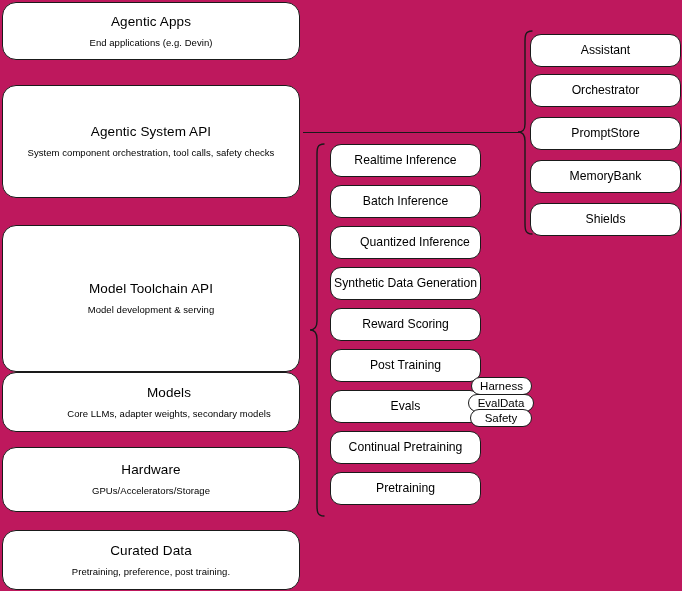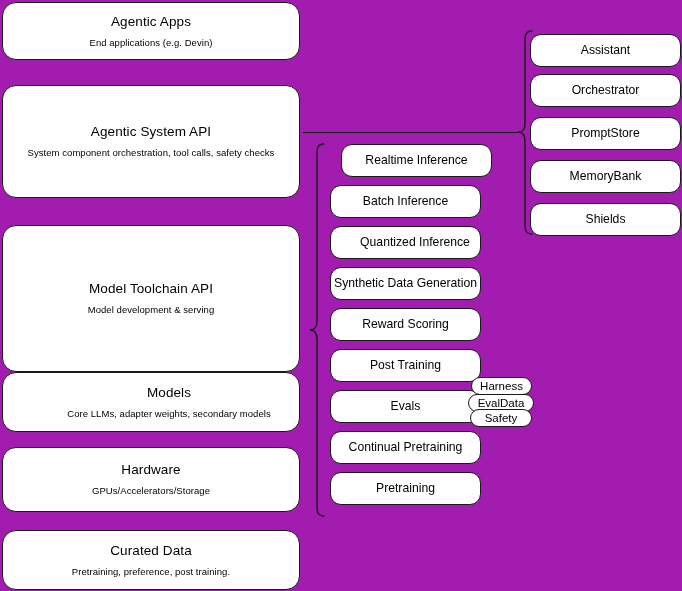--- a/index.html
+++ b/index.html
@@ -9,21 +9,21 @@
   }
   body {
     font-family: "Liberation Sans", sans-serif;
     color: #000000;
   }
   #canvas {
     position: relative;
     width: 682px;
     height: 591px;
     overflow: hidden;
-    background: #a21caf;
+    background: #be185d;
   }
 
   
   .node {
     position: absolute;
     box-sizing: border-box;
     border: 1.4px solid #1a1a1a;
     border-radius: 12px;
     background: #ffffff;
     display: flex;
@@ -125,21 +125,21 @@
       <path d="M21 1 C14 1, 14 6, 14 12 L14 178 C14 184, 12 187, 7 187 C12 187, 14 190, 14 196 L14 362 C14 368, 14 373, 21 373" stroke="#1a1a1a" stroke-width="1.4" fill="none" stroke-linecap="round"></path>
     </svg>
   </div>
 
   <div class="bracket" style="left:515px; top:30px; width:18px; height:205px;">
     <svg width="18" height="205" viewBox="0 0 18 205" fill="none">
       <path d="M17 1 C10 1, 10 6, 10 12 L10 94 C10 100, 8 102, 3 102 C8 102, 10 105, 10 111 L10 193 C10 199, 10 204, 17 204" stroke="#1a1a1a" stroke-width="1.4" fill="none" stroke-linecap="round"></path>
     </svg>
   </div>
 
-  <div class="node item-node" style="left:330px; top:144px; width:151px; height:33px;margin-left:11px;">
+  <div class="node item-node" style="left:330px; top:144px; width:151px; height:33px;">
     <span class="item-label">Realtime Inference</span>
   </div>
   <div class="node item-node" style="left:330px; top:185px; width:151px; height:33px;">
     <span class="item-label">Batch Inference</span>
   </div>
   <div class="node item-node" style="left:330px; top:226px; width:151px; height:33px;padding-left:19px;">
     <span class="item-label">Quantized Inference</span>
   </div>
   <div class="node item-node" style="left:330px; top:267px; width:151px; height:33px;">
     <span class="item-label">Synthetic Data Generation</span>

